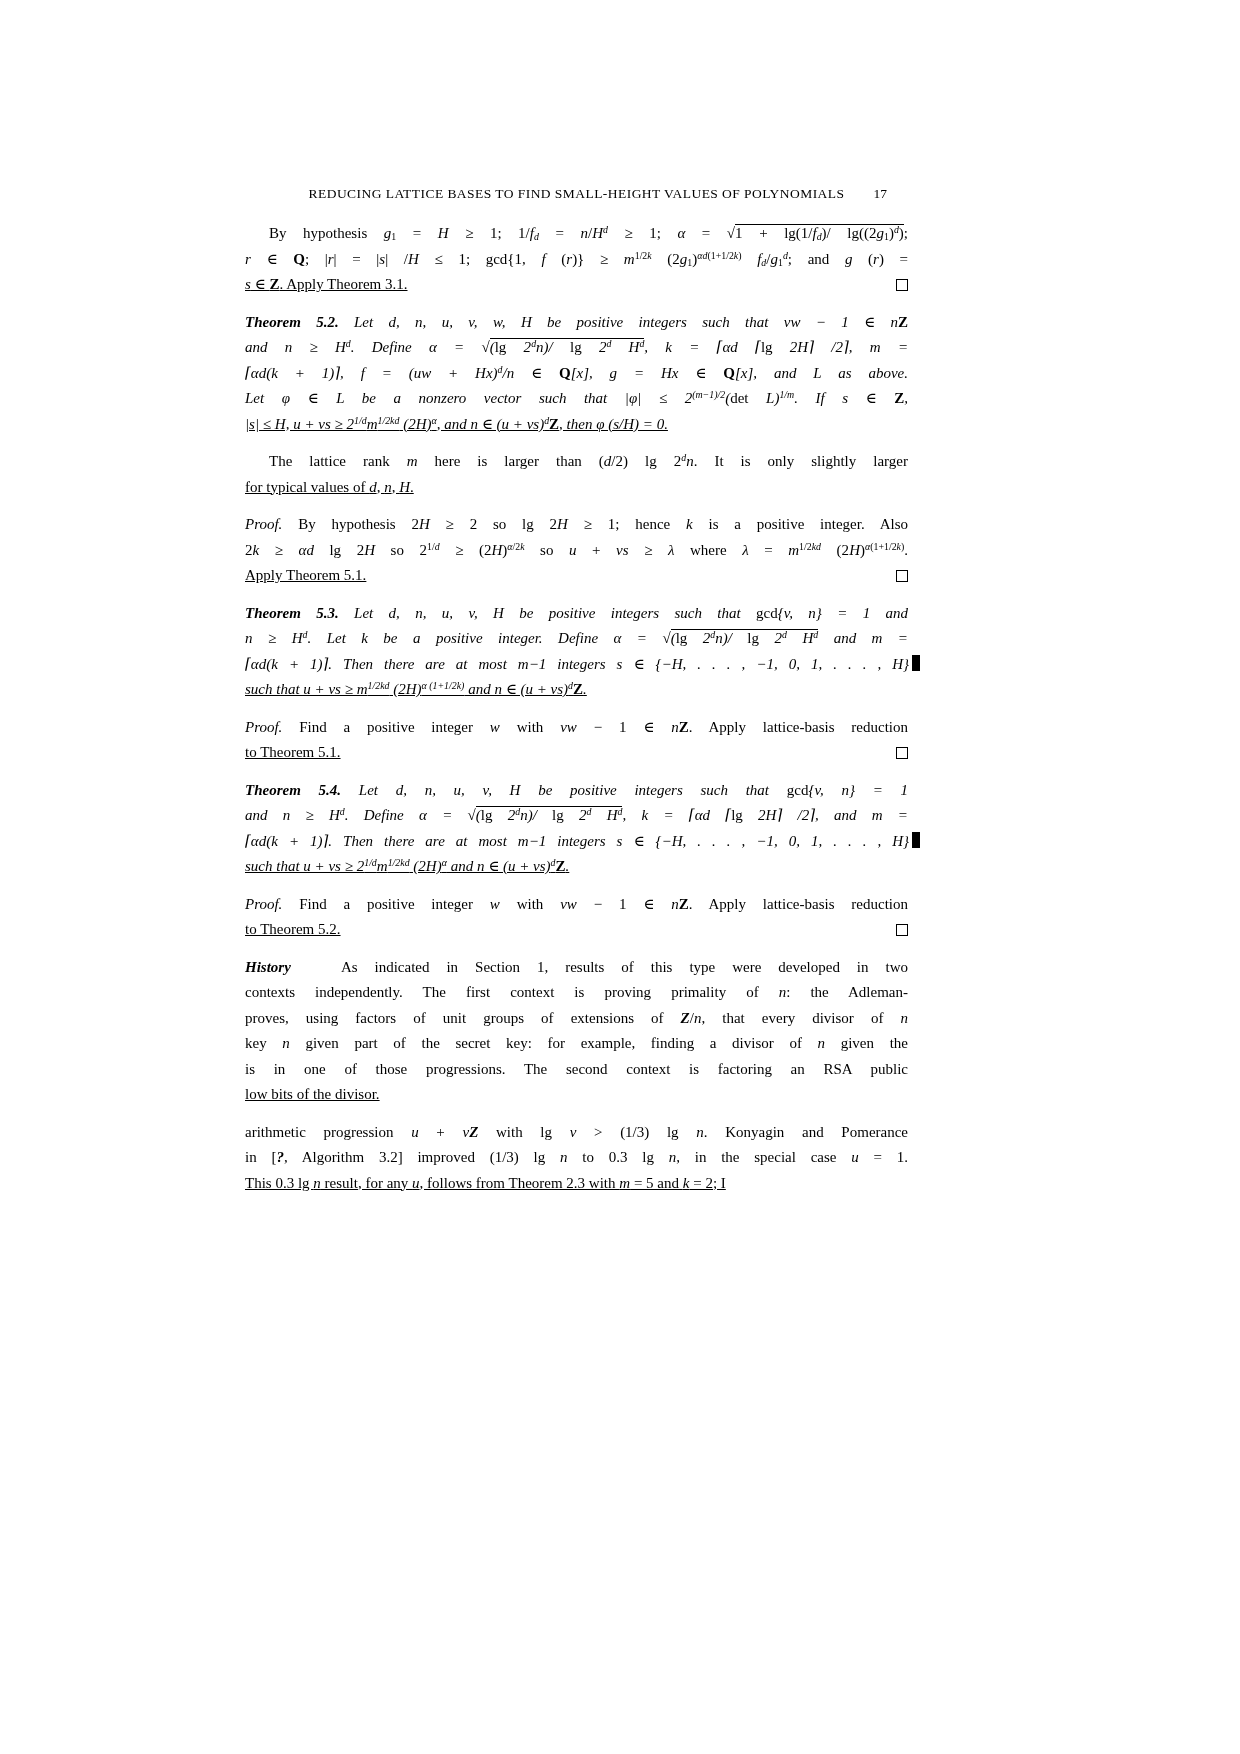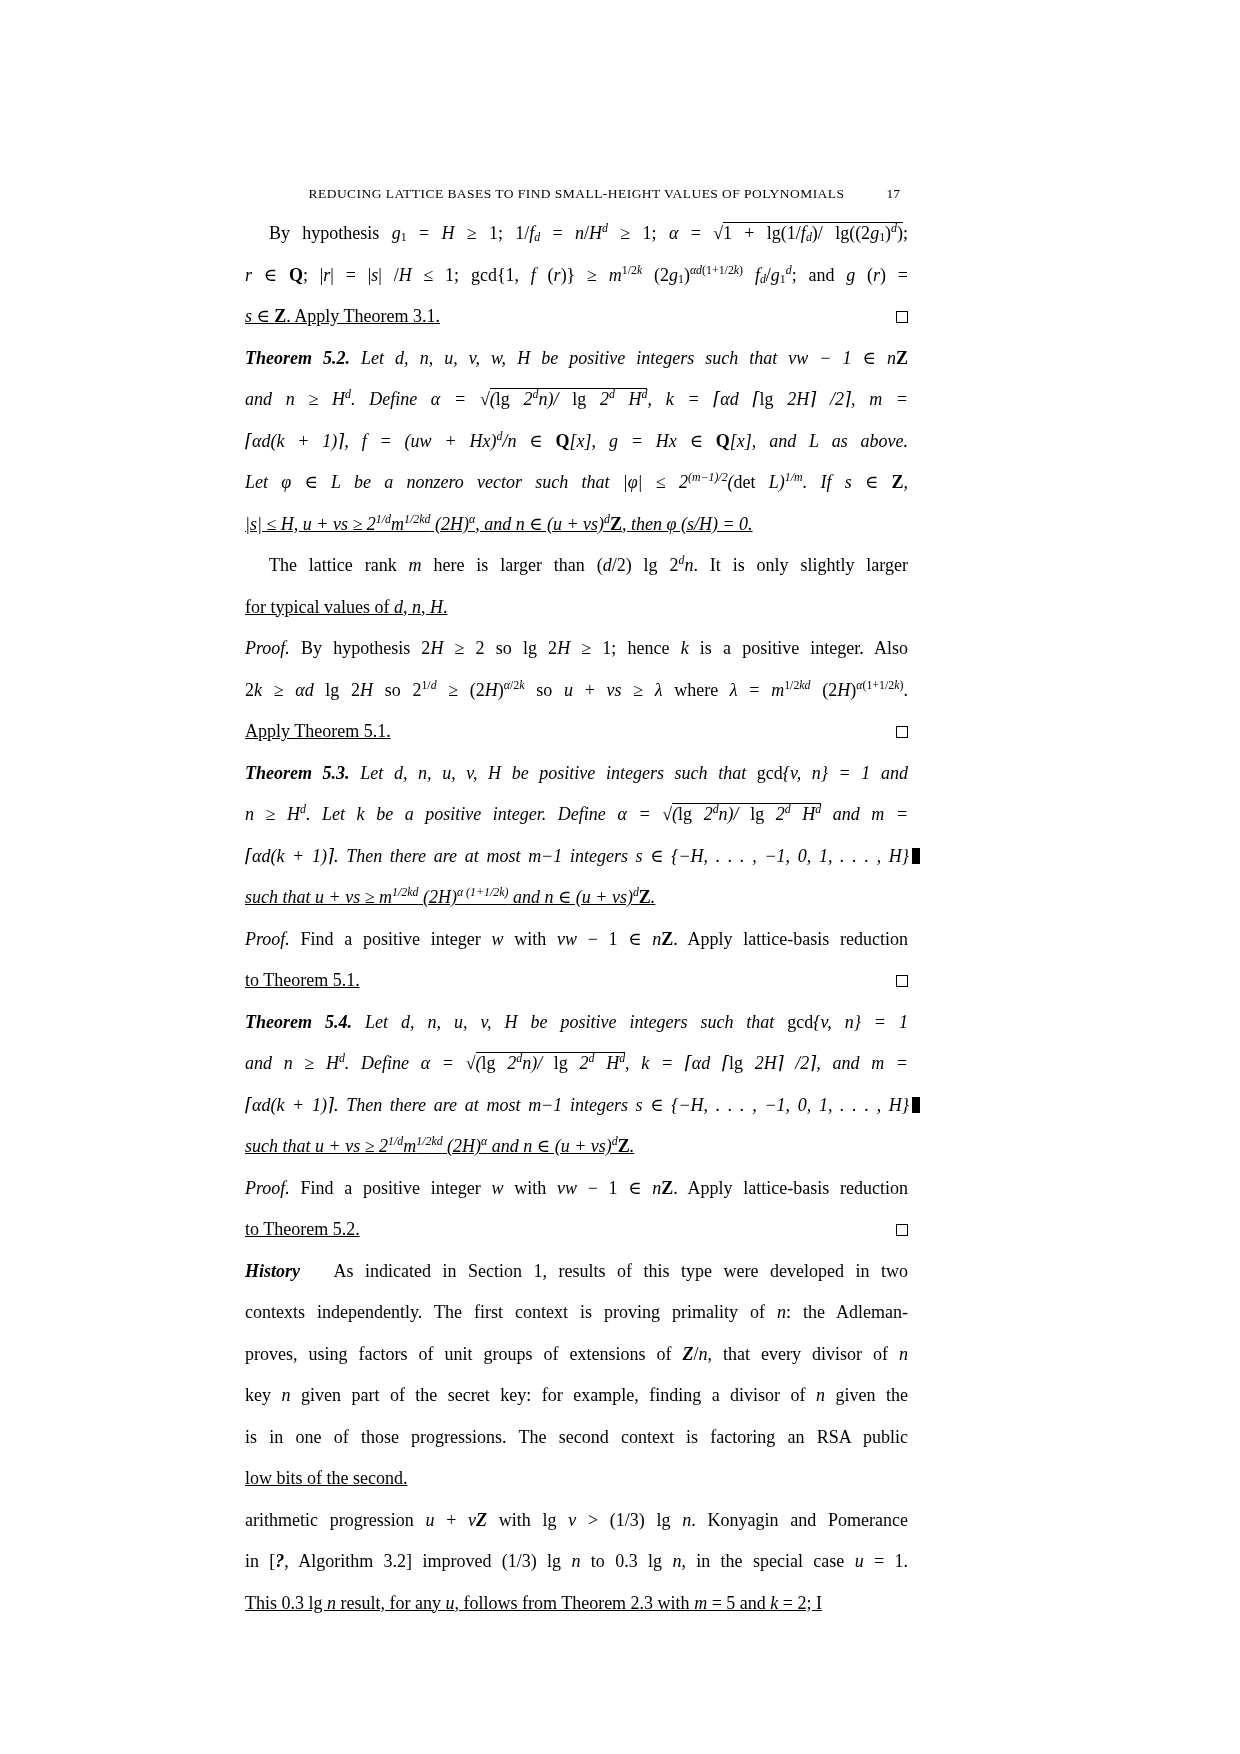--- a/index.html
+++ b/index.html
@@ -1,23 +1,23 @@
 <!DOCTYPE html>
 <html><head>
 <meta charset="utf-8">
 <style>
   html, body { margin:0; padding:0; background:#ffffff; }
   body { width:1240px; height:1754px; color:#000; font-family:"Liberation Serif","DejaVu Serif",serif; }
   .page { position:relative; width:1140px; height:1754px; background:#fff; overflow:hidden; }
   .content { position:absolute; left:245px; top:186px; width:663px; }
   .running-head { position:relative; height:18px; font-size:13.5px; letter-spacing:0.45px;
                   text-align:center; margin-bottom:17px; white-space:nowrap; }
-  .running-head .pn { position:absolute; right:8px; top:0; letter-spacing:0;text-align:right; }
+  .running-head .pn { position:absolute; right:21px; top:0; letter-spacing:0;text-align:right; }
   .block { margin-bottom:12px; }
-  .line { font-size:18px; line-height:25.5px; text-align:justify; text-align-last:justify; text-justify:inter-word;margin-top:16px; }
+  .line { font-size:15px; line-height:25.5px; text-align:justify; text-align-last:justify; text-justify:inter-word; }
   .line.last { text-align-last:left;text-decoration:underline; }
   .line.indent { text-indent:24px; }
   .line.thm { font-style:italic; }
   .thm .rm, .rm { font-style:normal; }
   b { font-weight:bold;font-style:italic; }
   sup, sub { font-size:0.66em; line-height:0; }
   sup { vertical-align:0.55em; }
   sub { vertical-align:-0.18em; }
   .rad { padding-right:0; }
   .rbar { border-top:1.2px solid #000; }
@@ -75,21 +75,21 @@
         <div class="block proof">
           <div class="line"><span><i>Proof.</i> Find a positive integer <i>w</i> with <i>vw</i> − 1 ∈ <i>n</i><b class="rm">Z</b>. Apply lattice-basis reduction</span></div>
           <div class="line last"><span class="qed"></span><span>to Theorem 5.2.</span></div>
         </div>
         <div class="block paragraph">
           <div class="line"><span><b>History</b>&nbsp;&nbsp; As indicated in Section 1, results of this type were developed in two</span></div>
           <div class="line"><span>contexts independently. The first context is proving primality of <i>n</i>: the Adleman-</span></div>
           <div class="line"><span>proves, using factors of unit groups of extensions of <b>Z</b>/<i>n</i>, that every divisor of <i>n</i></span></div>
           <div class="line"><span>key <i>n</i> given part of the secret key: for example, finding a divisor of <i>n</i> given the</span></div>
           <div class="line"><span>is in one of those progressions. The second context is factoring an RSA public</span></div>
-          <div class="line last"><span>low bits of the second.</span></div>
+          <div class="line last"><span>low bits of the divisor.</span></div>
         </div>
         <div class="block paragraph">
           <div class="line"><span>arithmetic progression <i>u</i> + <i>v</i><b>Z</b> with lg <i>v</i> &gt; (1/3) lg <i>n</i>. Konyagin and Pomerance</span></div>
           <div class="line"><span>in [<b>?</b>, Algorithm 3.2] improved (1/3) lg <i>n</i> to 0.3 lg <i>n</i>, in the special case <i>u</i> = 1.</span></div>
           <div class="line last"><span>This 0.3 lg <i>n</i> result, for any <i>u</i>, follows from Theorem 2.3 with <i>m</i> = 5 and <i>k</i> = 2; I</span></div>
         </div>
       </div>
   </div>
 </div>
 

